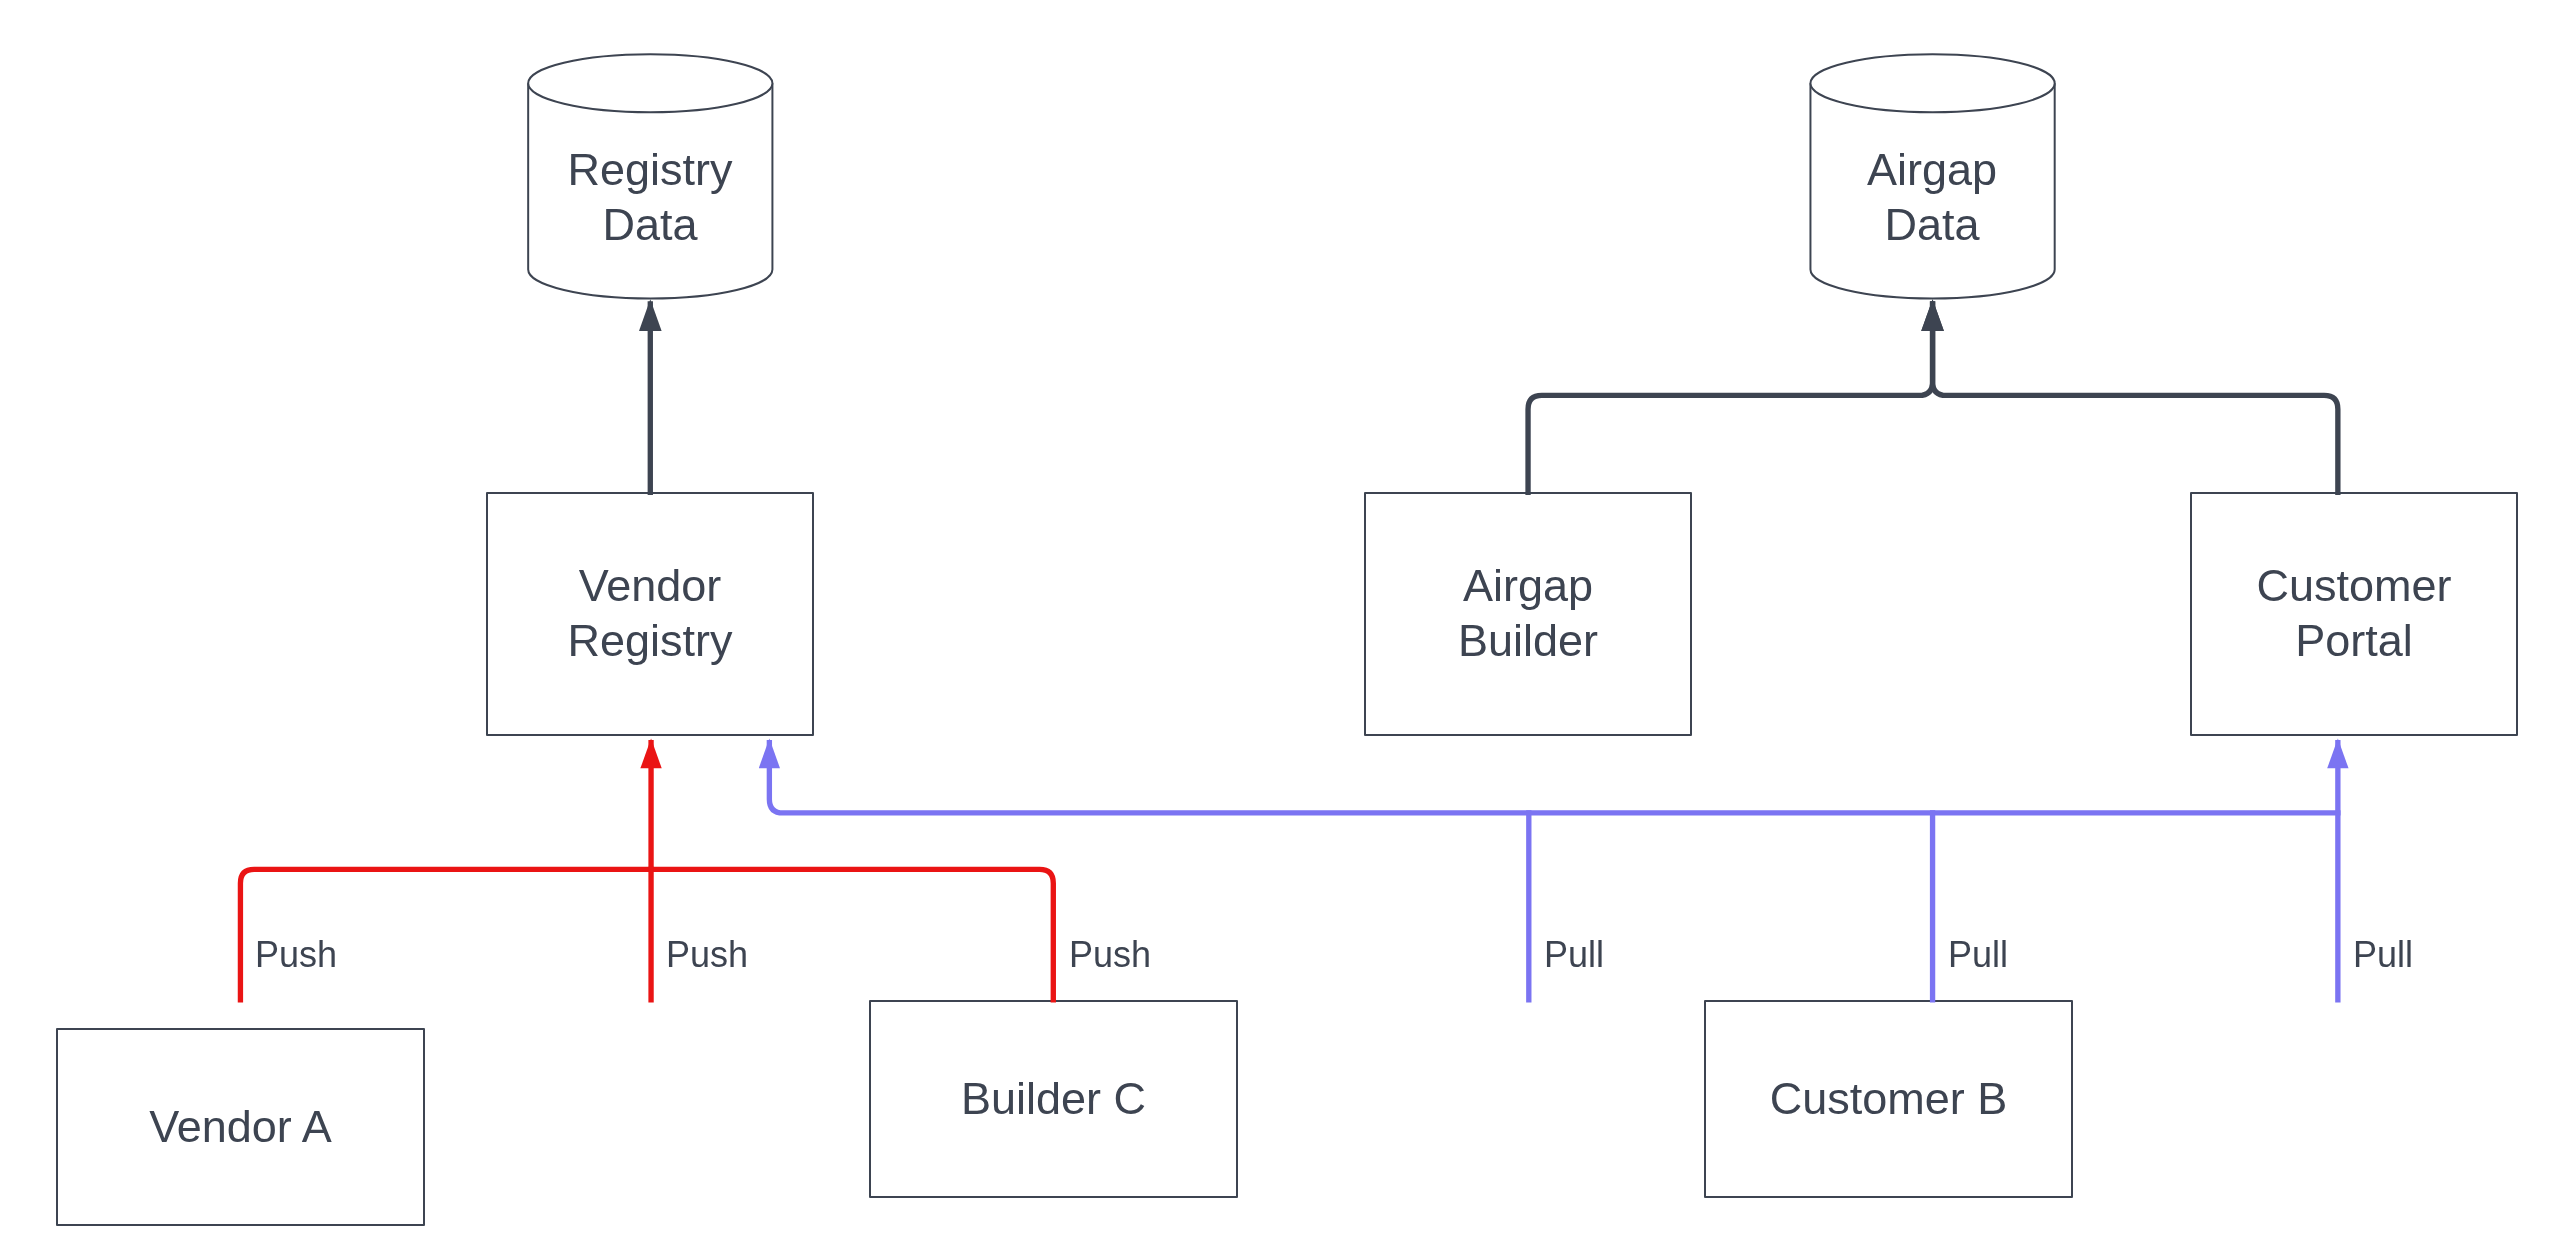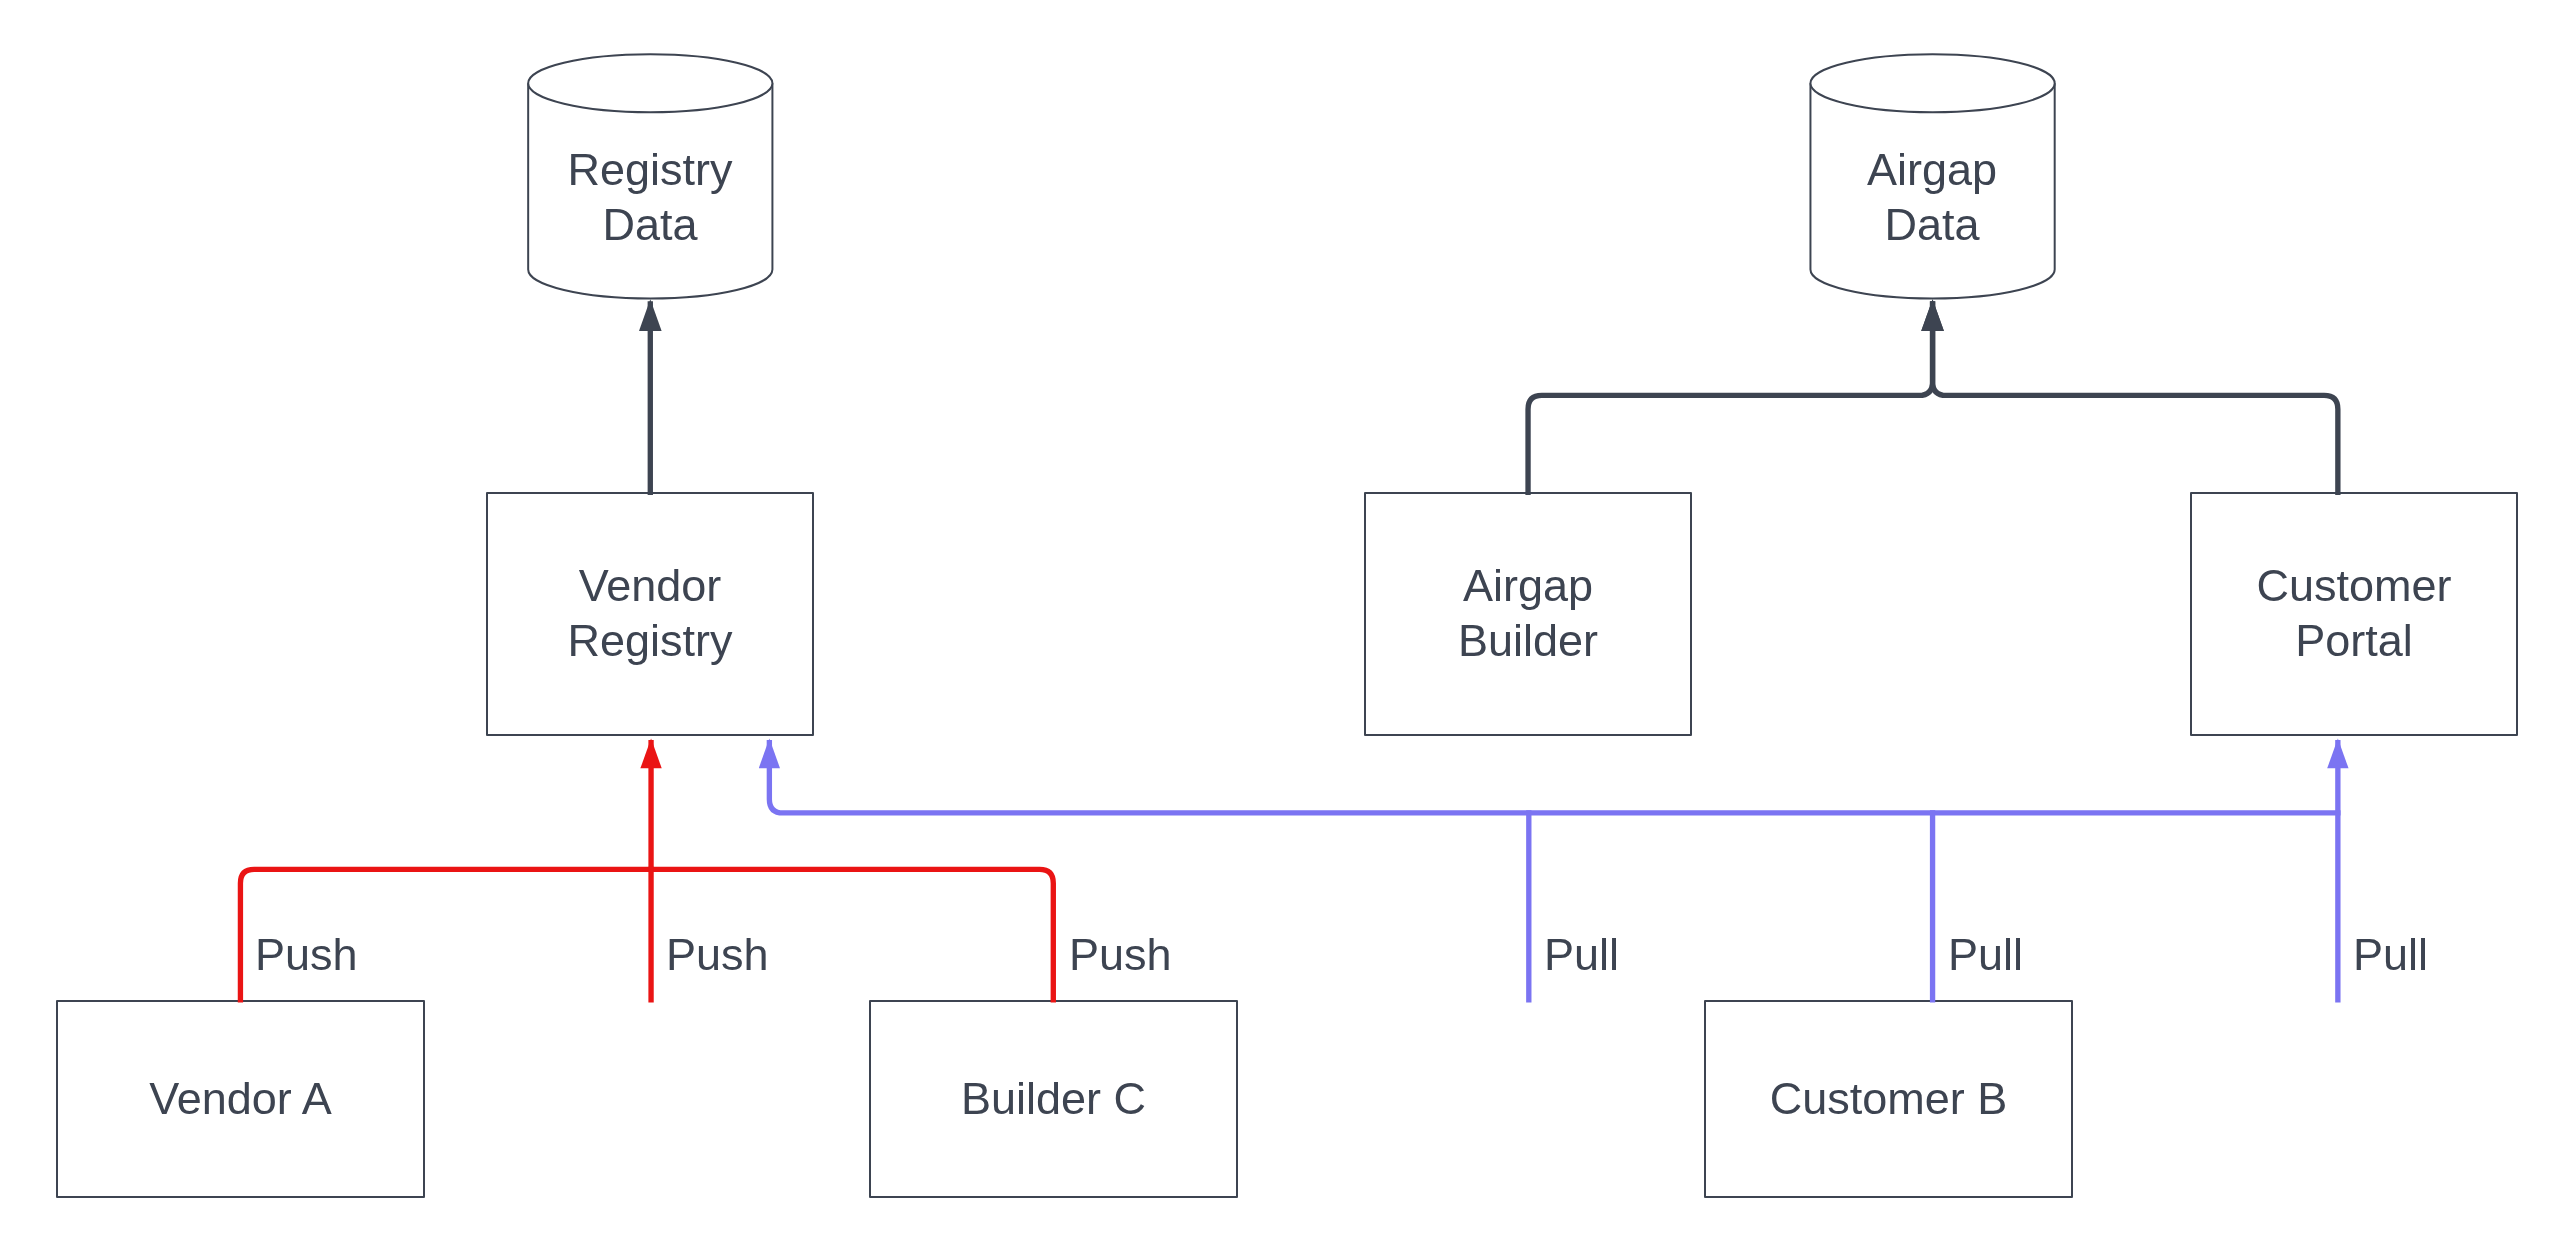--- a/index.html
+++ b/index.html
@@ -51,21 +51,21 @@
     font-size: 45px;
     line-height: 1.22;
     white-space: pre-line;
     z-index: 3;
   }
   
   .edge-label {
     position: absolute;
     top: 930px;
     color: var(--dark);
-    font-size: 45px;
+    font-size: 36px;
     line-height: 50px;
     white-space: nowrap;
     z-index: 3;
   }
   
   #wires {
     position: absolute;
     left: 0; top: 0;
     width: 2576px; height: 1258px;
     z-index: 2;
@@ -91,21 +91,21 @@
   </div>
   <div class="node row-mid" style="left:1364px;">
     <span>Airgap
 Builder</span>
   </div>
   <div class="node row-mid" style="left:2174px;margin-left:16px;">
     <span>Customer
 Portal</span>
   </div>
 
-  <div class="node row-bot" style="left:56px;">
+  <div class="node row-bot" style="left:56px;margin-top:28px;">
     <span>Vendor A</span>
   </div>
   <div class="node row-bot" style="left:869px;">
     <span>Builder C</span>
   </div>
   <div class="node row-bot" style="left:1704px;">
     <span>Customer B</span>
   </div>
 
   <svg id="wires" viewBox="0 0 3375 1648" xmlns="http://www.w3.org/2000/svg">

